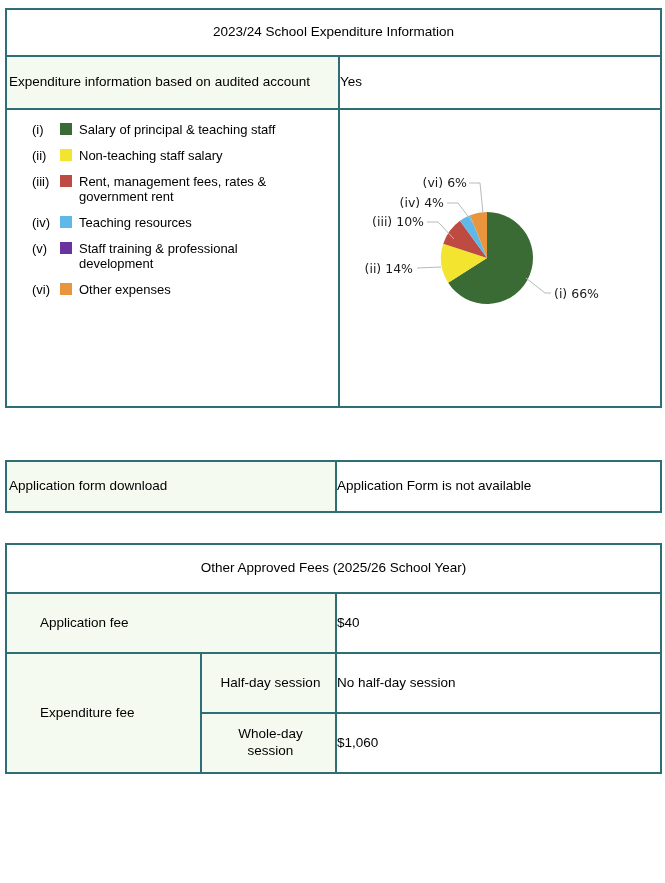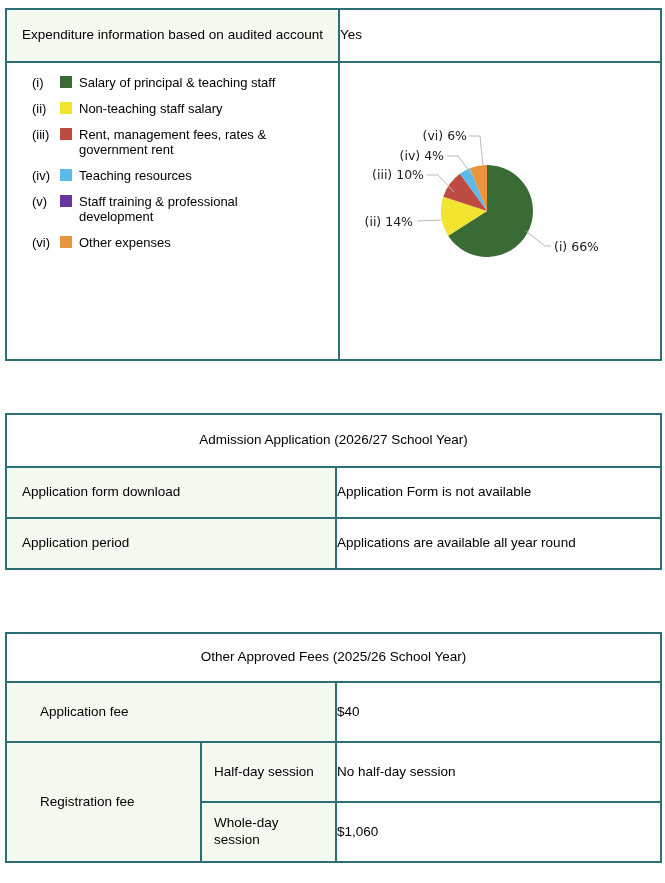--- a/index.html
+++ b/index.html
@@ -16,52 +16,55 @@
   table{
     border-collapse:collapse;table-layout:fixed;
     width:655px;margin-left:5px;
   }
   td{
     border:2px solid var(--border-color);
     font-size:13.5px;line-height:1.25;
     vertical-align:middle;padding:0;
   }
   .title-cell{text-align:center;}
-  .label-cell{background:var(--cell-green);text-align:left;padding-left:15px;padding-right:10px;}
+  .label-cell{background:var(--cell-green);text-align:left;padding-left:2px;padding-right:10px;}
   .value-cell{text-align:left;background:#ffffff;}
   #table-expenditure{margin-top:8px;}
   #table-expenditure .title-row td{height:47px;}
   #table-expenditure .audited-row td{height:53px;}
   #table-expenditure .detail-row td{height:296px;vertical-align:top;background:#ffffff;}
   .legend-cell{padding:12px 0 0 25px;}
   .legend-item{display:flex;align-items:flex-start;margin-bottom:11px;font-size:13px;line-height:15px;}
   .legend-numeral{width:28px;flex:0 0 28px;}
   .legend-swatch{width:12px;height:12px;flex:0 0 12px;margin:1px 7px 0 0;}
   .legend-label{max-width:200px;}
   .pie-cell{padding:0;}
   .pie-cell svg{display:block;}
   .pie-label{font-family:"DejaVu Sans",sans-serif;font-size:12.5px;fill:#1a1a1a;}
   #table-admission{margin-top:52px;}
   #table-admission .title-row td{height:53px;}
   #table-admission .data-row td{height:51px;margin-top:12px;}
-  #table-fees{margin-top:62px;}
+  #table-fees{margin-top:30px;}
   #table-fees .title-row td{height:49px;}
   #table-fees .data-row td{height:60px;}
   .fee-label-cell{background:var(--cell-green);text-align:left;padding-left:33px;padding-right:8px;}
-  .session-label-cell{background:var(--cell-green);text-align:left;padding-left:12px;padding-right:8px;}
+  .session-label-cell{background:var(--cell-green);text-align:center;padding-left:12px;padding-right:8px;}
 </style>
 </head>
 <body>
 
 <table id="table-expenditure">
   <colgroup>
       <col style="width:333px">
       <col style="width:322px">
     </colgroup>
   <tbody>
+      <tr class="title-row">
+    <td colspan="2" class="title-cell">2023/24 School Expenditure Information</td>
+  </tr>
   <tr class="audited-row">
     <td class="label-cell">Expenditure information based on audited account</td>
     <td class="value-cell">Yes</td>
   </tr>
   <tr class="detail-row">
     <td class="legend-cell">
       <div class="legend-item">
         <span class="legend-numeral">(i)</span>
         <span class="legend-swatch" style="background: rgb(58, 107, 53);"></span>
         <span class="legend-label">Salary of principal &amp; teaching staff</span>
@@ -114,50 +117,43 @@
   </tr>
 </tbody>
   </table>
 
 <table id="table-admission">
   <colgroup>
       <col style="width:330px">
       <col style="width:325px">
     </colgroup>
   <tbody>
-      <tr class="title-row">
-    <td colspan="2" class="title-cell">Admission Application (2026/27 School Year)</td>
-  </tr>
   <tr class="data-row">
     <td class="label-cell">Application form download</td>
     <td class="value-cell">Application Form is not available</td>
-  </tr>
-  <tr class="data-row">
-    <td class="label-cell">Application period</td>
-    <td class="value-cell">Applications are available all year round</td>
   </tr>
 </tbody>
   </table>
 
 <table id="table-fees">
   <colgroup>
       <col style="width:195px">
       <col style="width:135px">
       <col style="width:325px">
     </colgroup>
   <tbody>
       <tr class="title-row">
     <td colspan="3" class="title-cell">Other Approved Fees (2025/26 School Year)</td>
   </tr>
   <tr class="data-row">
     <td colspan="2" class="fee-label-cell">Application fee</td>
     <td class="value-cell">$40</td>
   </tr>
   <tr class="data-row">
-    <td rowspan="2" class="fee-label-cell">Registration fee</td>
+    <td rowspan="2" class="fee-label-cell">Expenditure fee</td>
     <td class="session-label-cell">Half-day session</td>
     <td class="value-cell">No half-day session</td>
   </tr>
   <tr class="data-row">
     <td class="session-label-cell">Whole-day session</td>
     <td class="value-cell">$1,060</td>
   </tr>
 </tbody>
   </table>
 

